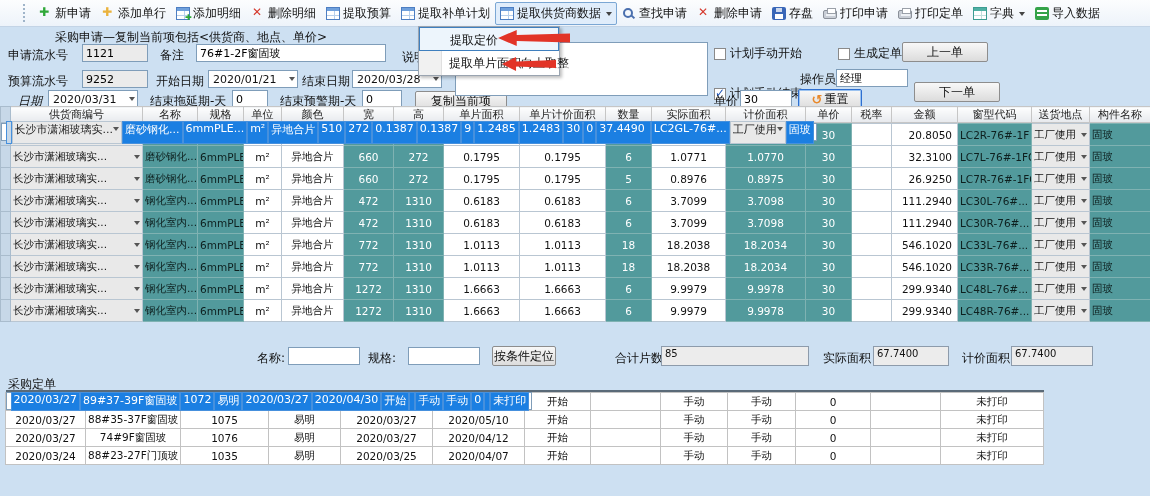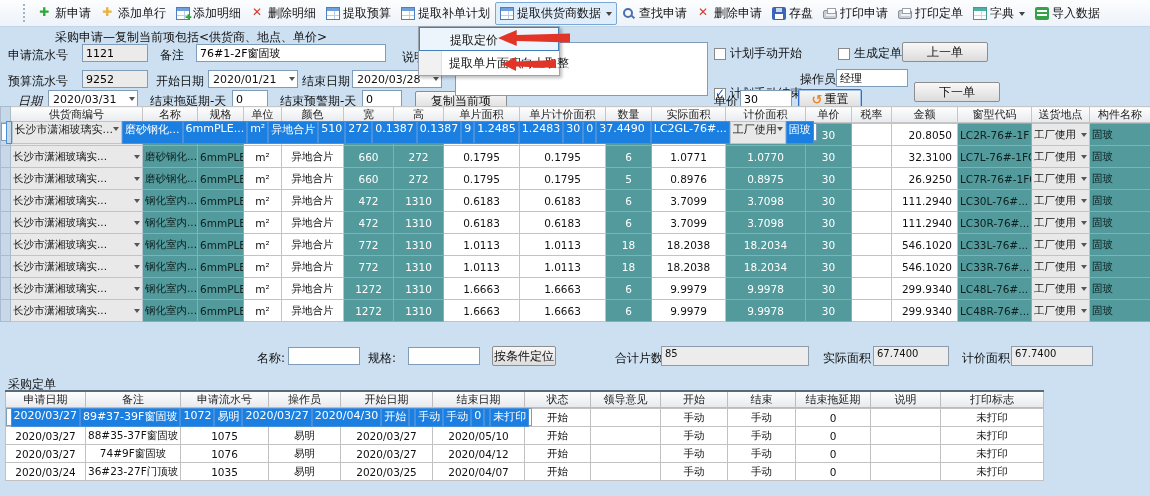--- a/index.html
+++ b/index.html
@@ -606,35 +606,20 @@
         <col style="width:92px">
         <col style="width:66px">
         <col style="width:70px">
         <col style="width:67px">
         <col style="width:68px">
         <col style="width:75px">
         <col style="width:70px">
         <col style="width:103px">
       </colgroup>
       <tbody>
-        <tr>
-          <th>申请日期</th>
-          <th>备注</th>
-          <th>申请流水号</th>
-          <th>操作员</th>
-          <th>开始日期</th>
-          <th>结束日期</th>
-          <th>状态</th>
-          <th>领导意见</th>
-          <th>开始</th>
-          <th>结束</th>
-          <th>结束拖延期</th>
-          <th>说明</th>
-          <th>打印标志</th>
-        </tr>
         <tr class="sel">
           <td>2020/03/27</td>
           <td>89#37-39F窗固玻</td>
           <td>1072</td>
           <td>易明</td>
           <td>2020/03/27</td>
           <td>2020/04/30</td>
           <td>开始</td>
           <td></td>
           <td>手动</td>
@@ -683,21 +668,21 @@
           <td>开始</td>
           <td></td>
           <td>手动</td>
           <td>手动</td>
           <td>0</td>
           <td></td>
           <td>未打印</td>
         </tr>
         <tr class="">
           <td>2020/03/24</td>
-          <td>36#23-27F门顶玻</td>
+          <td>88#23-27F门顶玻</td>
           <td>1035</td>
           <td>易明</td>
           <td>2020/03/25</td>
           <td>2020/04/07</td>
           <td>开始</td>
           <td></td>
           <td>手动</td>
           <td>手动</td>
           <td>0</td>
           <td></td>

